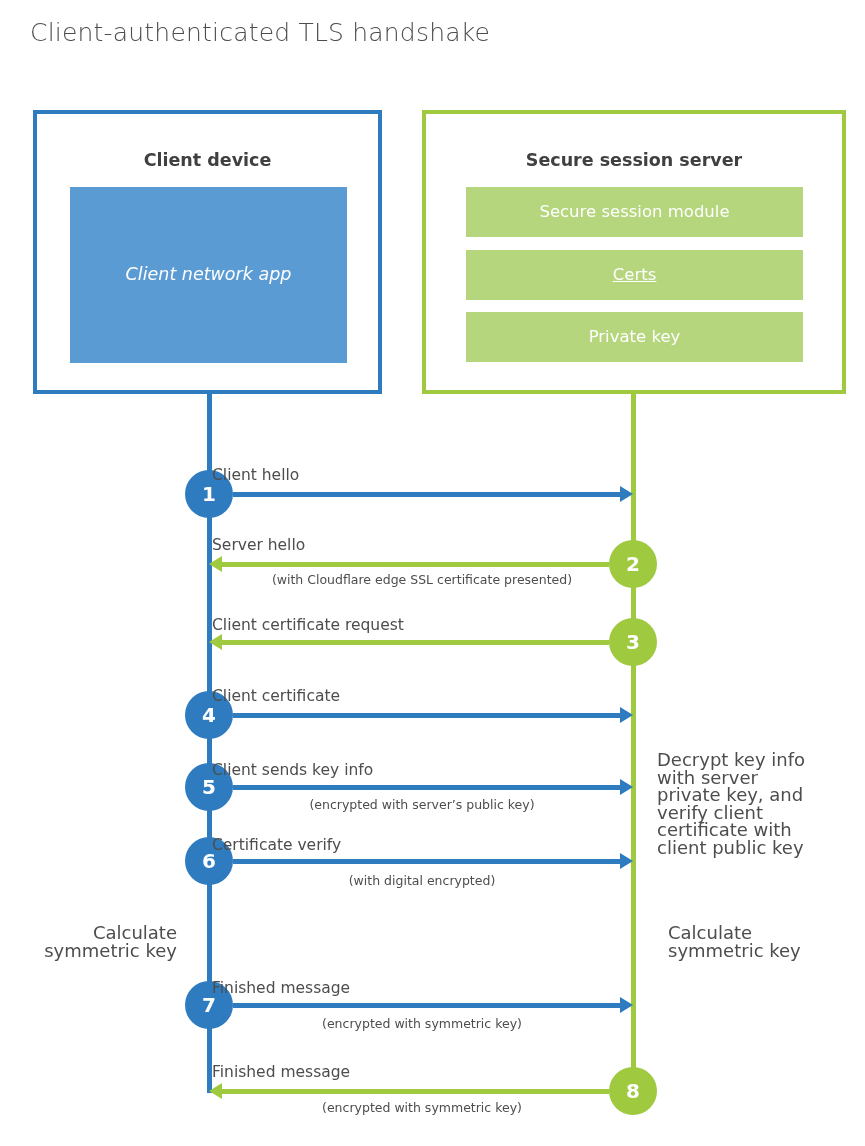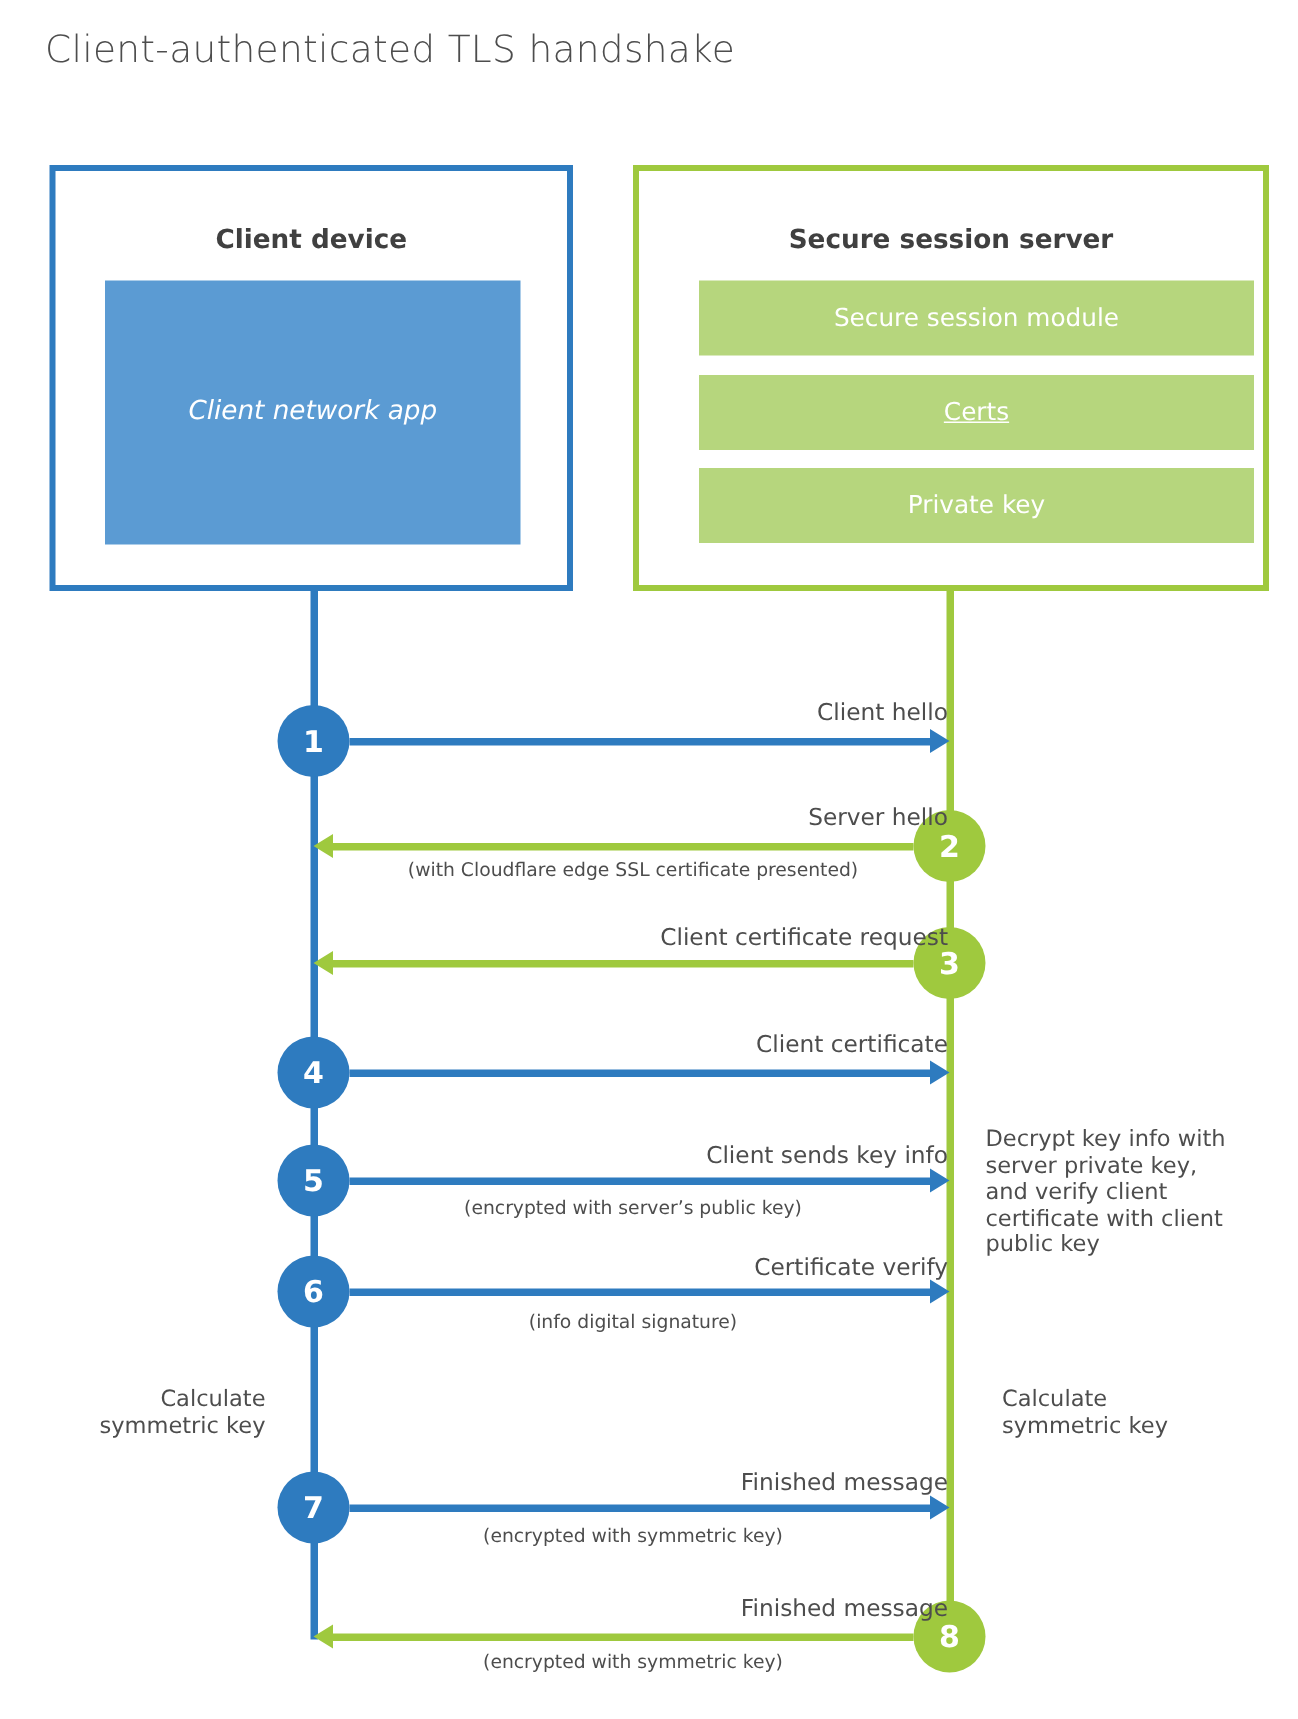--- a/index.html
+++ b/index.html
@@ -11,46 +11,46 @@
 
   
   .actor-box{box-sizing:border-box;background:#ffffff;}
   .client-box{left:33px;top:110px;width:349px;height:284px;border:4px solid #2e7bbf;}
   .server-box{left:422px;top:110px;width:424px;height:284px;border:4px solid #9fc93e;}
   .actor-title{width:100%;text-align:center;margin-top:36px;font-size:17.5px;font-weight:bold;color:#404040;}
 
   .app-box{left:70px;top:187px;width:277px;height:176px;background:#5b9bd3;display:flex;align-items:center;justify-content:center;}
   .app-box span{display:block;width:185px;text-align:center;color:#ffffff;font-size:17.5px;line-height:1.45;font-style:italic;}
 
-  .server-bar{left:466px;width:370px;height:50px;background:#b6d67d;color:#ffffff;font-size:16.5px;text-align:center;line-height:50px;}
+  .server-bar{left:466px;width:337px;height:50px;background:#b6d67d;color:#ffffff;font-size:16.5px;text-align:center;line-height:50px;}
 
   
   .vline{width:5px;z-index:1;}
   .vline.blue{background:#2e7bbf;}
   .vline.green{background:#9fc93e;}
 
   
   .shaft{height:5px;z-index:2;}
   .shaft.blue{background:#2e7bbf;}
   .shaft.green{background:#9fc93e;}
   .head{width:0;height:0;z-index:2;}
   .head.right{border-top:8px solid transparent;border-bottom:8px solid transparent;border-left:13px solid #2e7bbf;}
   .head.left{border-top:8px solid transparent;border-bottom:8px solid transparent;border-right:13px solid #9fc93e;}
 
   
   .circle{width:48px;height:48px;border-radius:50%;z-index:3;display:flex;align-items:center;justify-content:center;color:#ffffff;font-size:20px;font-weight:bold;}
   .circle.blue{background:#2e7bbf;}
   .circle.green{background:#9fc93e;}
 
   
-  .msg-label{left:212px;width:420px;text-align:right;font-size:15.5px;color:#4d4d4d;z-index:4;}
+  .msg-label{left:212px;width:420px;text-align:left;font-size:15.5px;color:#4d4d4d;z-index:4;}
   .msg-sub{left:212px;width:420px;text-align:center;font-size:12.5px;color:#4d4d4d;z-index:4;}
 
   
-  .note{font-size:15px;line-height:17.5px;color:#4d4d4d;z-index:4;}
+  .note{font-size:18px;line-height:17.5px;color:#4d4d4d;z-index:4;}
 </style>
 </head>
 <body>
 
 <div id="canvas">
 
   <div class="abs page-title">Client-authenticated TLS handshake</div>
 
   <div class="abs actor-box client-box">
     <div class="actor-title">Client device</div>
@@ -102,21 +102,21 @@
   <div class="abs shaft blue" style="left:233px;top:785px;width:388px;"></div>
   <div class="abs head right" style="left:620px;top:779px;"></div>
   <div class="abs msg-sub" style="top:797px;">(encrypted with server’s public key)</div>
   <div class="abs circle blue" style="left:185px;top:763px;">
       <span>5</span>
     </div>
 
   <div class="abs msg-label" style="top:836px;">Certificate verify</div>
   <div class="abs shaft blue" style="left:233px;top:859px;width:388px;"></div>
   <div class="abs head right" style="left:620px;top:853px;"></div>
-  <div class="abs msg-sub" style="top:873px;">(info digital signature)</div>
+  <div class="abs msg-sub" style="top:873px;">(with digital encrypted)</div>
   <div class="abs circle blue" style="left:185px;top:837px;">
       <span>6</span>
     </div>
 
   <div class="abs note" style="left:657px;top:751px;width:168px;">Decrypt key info with server private key, and verify client certificate with client public key</div>
   <div class="abs note" style="left:40px;top:924px;width:137px;text-align:right;">Calculate symmetric key</div>
   <div class="abs note" style="left:668px;top:924px;width:137px;">Calculate symmetric key</div>
 
   <div class="abs msg-label" style="top:979px;">Finished message</div>
   <div class="abs shaft blue" style="left:233px;top:1003px;width:388px;"></div>

